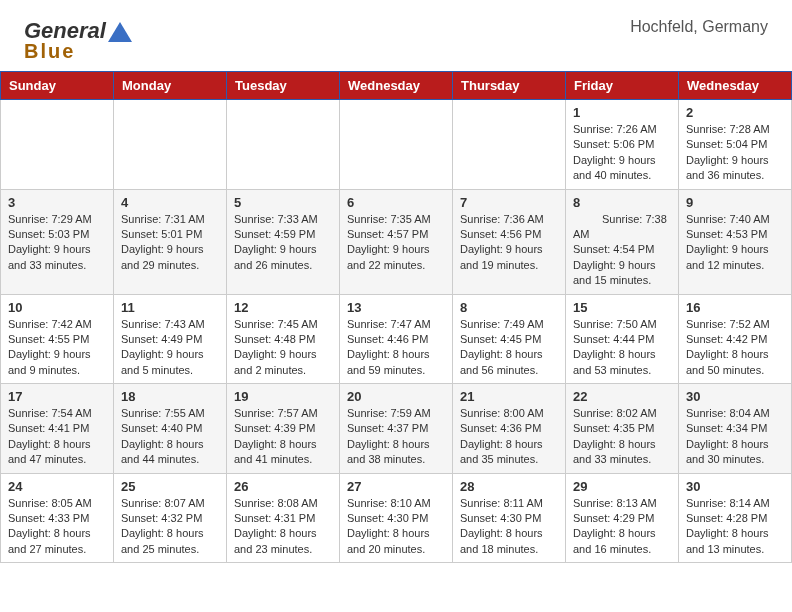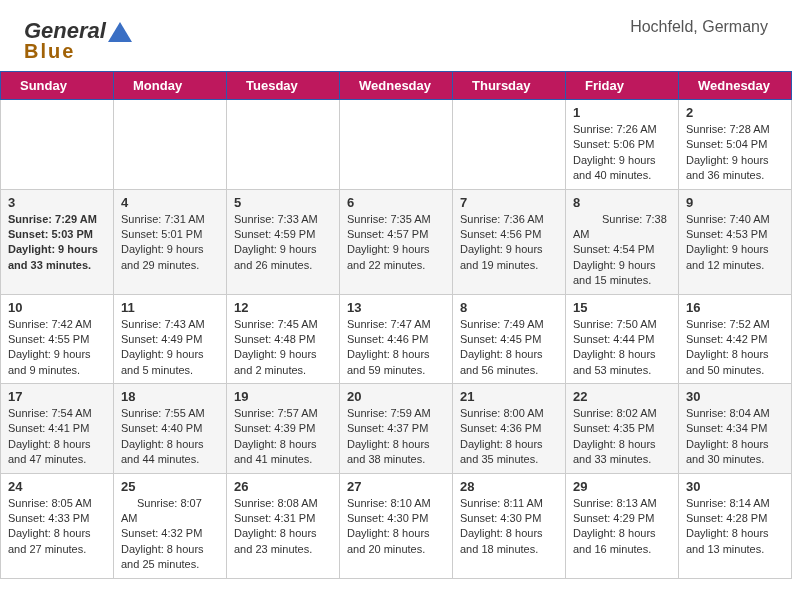--- a/index.html
+++ b/index.html
@@ -6,24 +6,24 @@
     body { font-family: Arial, sans-serif; background: #fff; width: 792px; min-height: 612px; }
 
     .header { display: flex; justify-content: space-between; align-items: flex-start; padding: 18px 24px 8px 24px; }
 
     .title-section { text-align: right; }
     .month-title { font-size: 32px; color: #333; font-weight: normal; }
     .location { font-size: 16px; color: #555; }
 
     .calendar { width: 100%; border-collapse: collapse; margin: 0; }
     .calendar th {
-      background: #be185d;
+      background: #b91c1c;
       color: #fff;
       text-align: left;
-      padding: 6px 19px;
+      padding: 6px 8px;
       font-size: 13px;
       border: 1px solid #2a5ab0;
     }
     .calendar td {
       vertical-align: top;
       border: 1px solid #ccc;
       padding: 5px 7px;
       font-size: 11px;
       color: #333;
       width: 113px;
@@ -77,21 +77,21 @@
         <td class="empty"></td>
         <td class="empty"></td>
         <td><span class="day-num">1</span><span class="day-detail" style="white-space: pre-line;">Sunrise: 7:26 AM
 Sunset: 5:06 PM
 Daylight: 9 hours and 40 minutes.</span></td>
         <td><span class="day-num">2</span><span class="day-detail" style="white-space: pre-line;">Sunrise: 7:28 AM
 Sunset: 5:04 PM
 Daylight: 9 hours and 36 minutes.</span></td>
       </tr>
       <tr>
-        <td><span class="day-num">3</span><span class="day-detail" style="white-space: pre-line; font-weight: bold;">Sunrise: 7:29 AM
+        <td><span class="day-num">3</span><span class="day-detail" style="white-space: pre-line;">Sunrise: 7:29 AM
 Sunset: 5:03 PM
 Daylight: 9 hours and 33 minutes.</span></td>
         <td><span class="day-num">4</span><span class="day-detail" style="white-space: pre-line;">Sunrise: 7:31 AM
 Sunset: 5:01 PM
 Daylight: 9 hours and 29 minutes.</span></td>
         <td><span class="day-num">5</span><span class="day-detail" style="white-space: pre-line;">Sunrise: 7:33 AM
 Sunset: 4:59 PM
 Daylight: 9 hours and 26 minutes.</span></td>
         <td><span class="day-num">6</span><span class="day-detail" style="white-space: pre-line;">Sunrise: 7:35 AM
 Sunset: 4:57 PM
@@ -149,21 +149,21 @@
 Sunset: 4:35 PM
 Daylight: 8 hours and 33 minutes.</span></td>
         <td><span class="day-num">30</span><span class="day-detail" style="white-space: pre-line;">Sunrise: 8:04 AM
 Sunset: 4:34 PM
 Daylight: 8 hours and 30 minutes.</span></td>
       </tr>
       <tr>
         <td><span class="day-num">24</span><span class="day-detail" style="white-space: pre-line;">Sunrise: 8:05 AM
 Sunset: 4:33 PM
 Daylight: 8 hours and 27 minutes.</span></td>
-        <td><span class="day-num">25</span><span class="day-detail" style="white-space: pre-line; margin-left: 16px;">Sunrise: 8:07 AM
+        <td><span class="day-num">25</span><span class="day-detail" style="white-space: pre-line;">Sunrise: 8:07 AM
 Sunset: 4:32 PM
 Daylight: 8 hours and 25 minutes.</span></td>
         <td><span class="day-num">26</span><span class="day-detail" style="white-space: pre-line;">Sunrise: 8:08 AM
 Sunset: 4:31 PM
 Daylight: 8 hours and 23 minutes.</span></td>
         <td><span class="day-num">27</span><span class="day-detail" style="white-space: pre-line;">Sunrise: 8:10 AM
 Sunset: 4:30 PM
 Daylight: 8 hours and 20 minutes.</span></td>
         <td><span class="day-num">28</span><span class="day-detail" style="white-space: pre-line;">Sunrise: 8:11 AM
 Sunset: 4:30 PM

